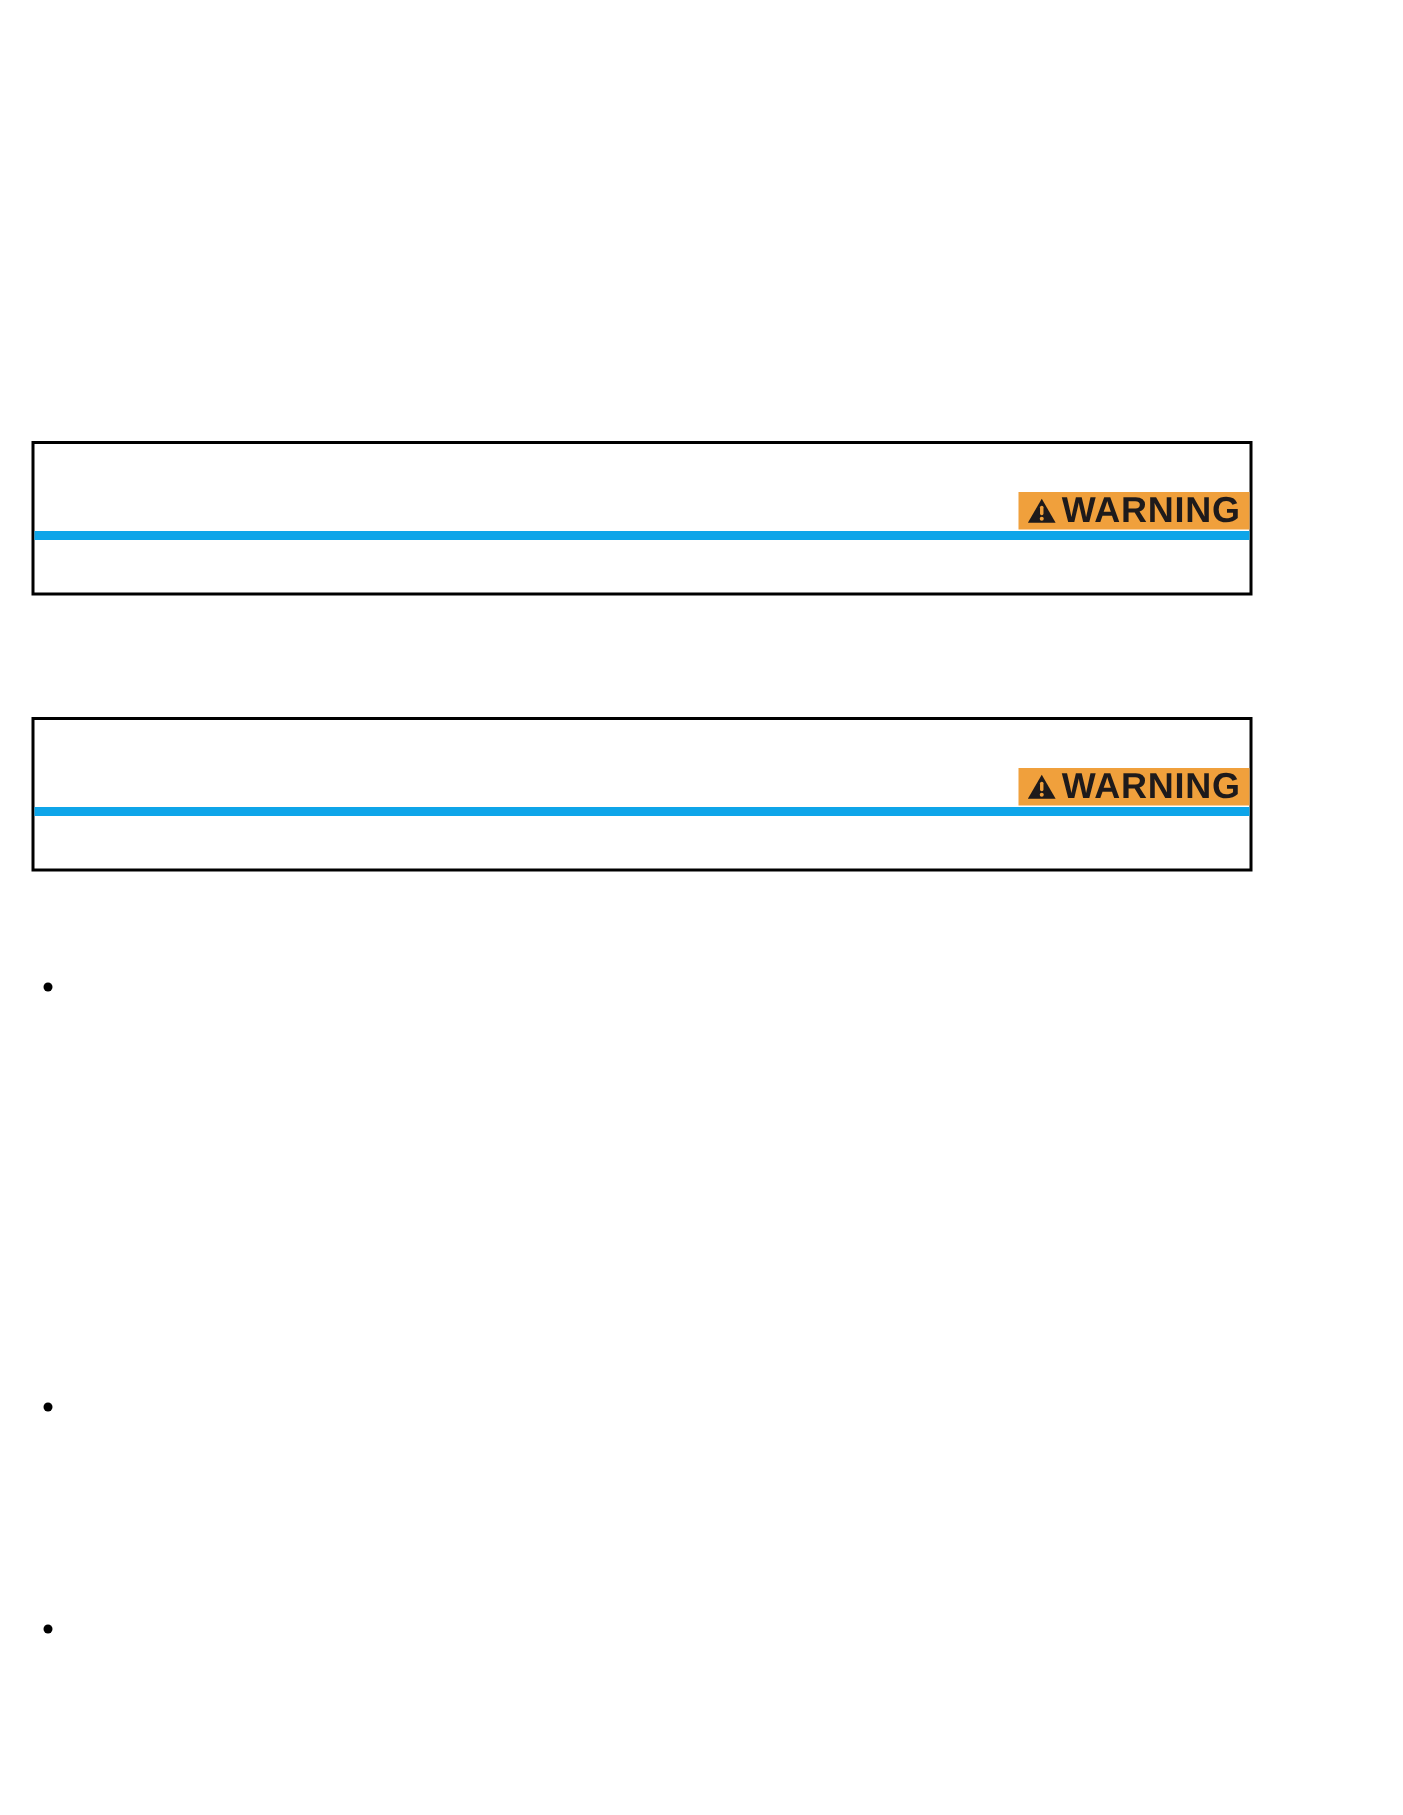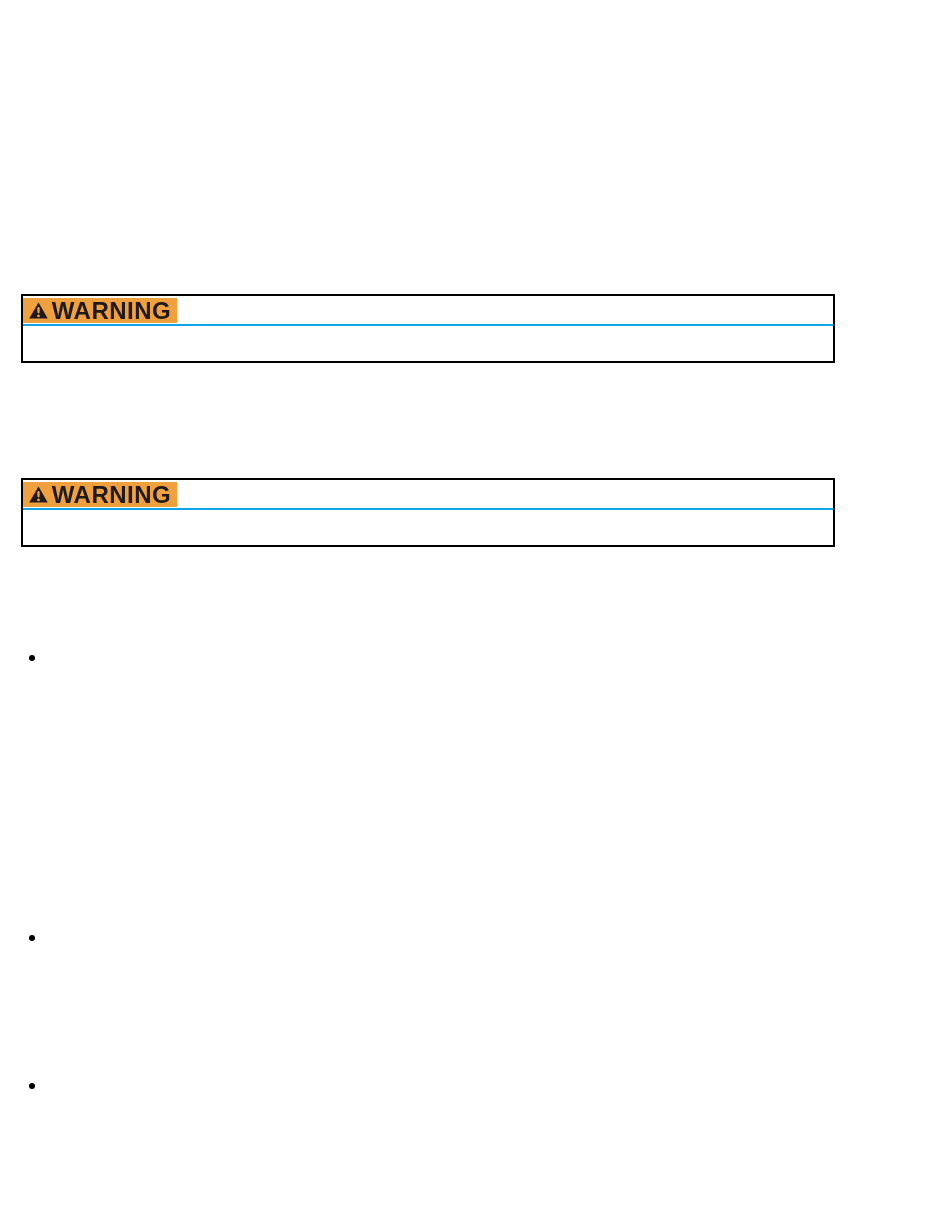--- a/index.html
+++ b/index.html
@@ -23,24 +23,25 @@
     width: 814px;
     border: 2px solid #000000;
     box-sizing: border-box;
     background: #ffffff;
   }
   .warning-box.first  { top: 294px; }
   .warning-box.second { top: 478px; }
 
   .wb-header {
     height: 28px;
-    border-bottom: 2px solid #0ea5e9;
+    border-bottom: 6px solid #0ea5e9;
     display: flex;
     align-items: center;
-    justify-content: flex-start;
+    justify-content: flex-end;
+    margin-top: 30px;
   }
   .wb-banner {
     width: 154px;
     height: 25px;
     display: flex;
     align-items: center;
     justify-content: center;
     gap: 4px;
     background: #F0A03C; 
   }

